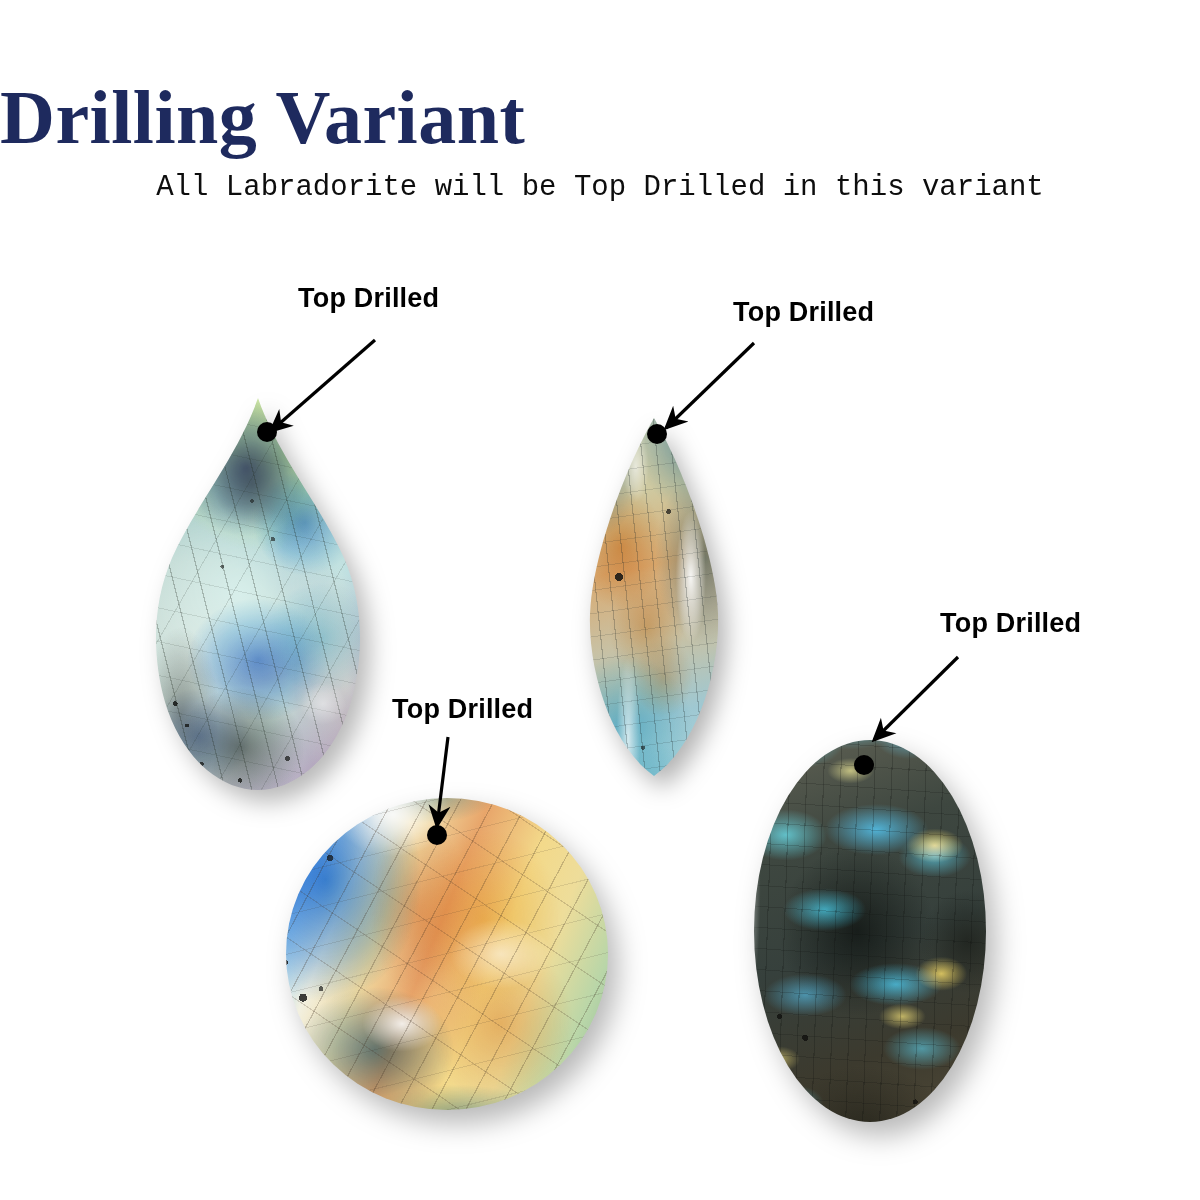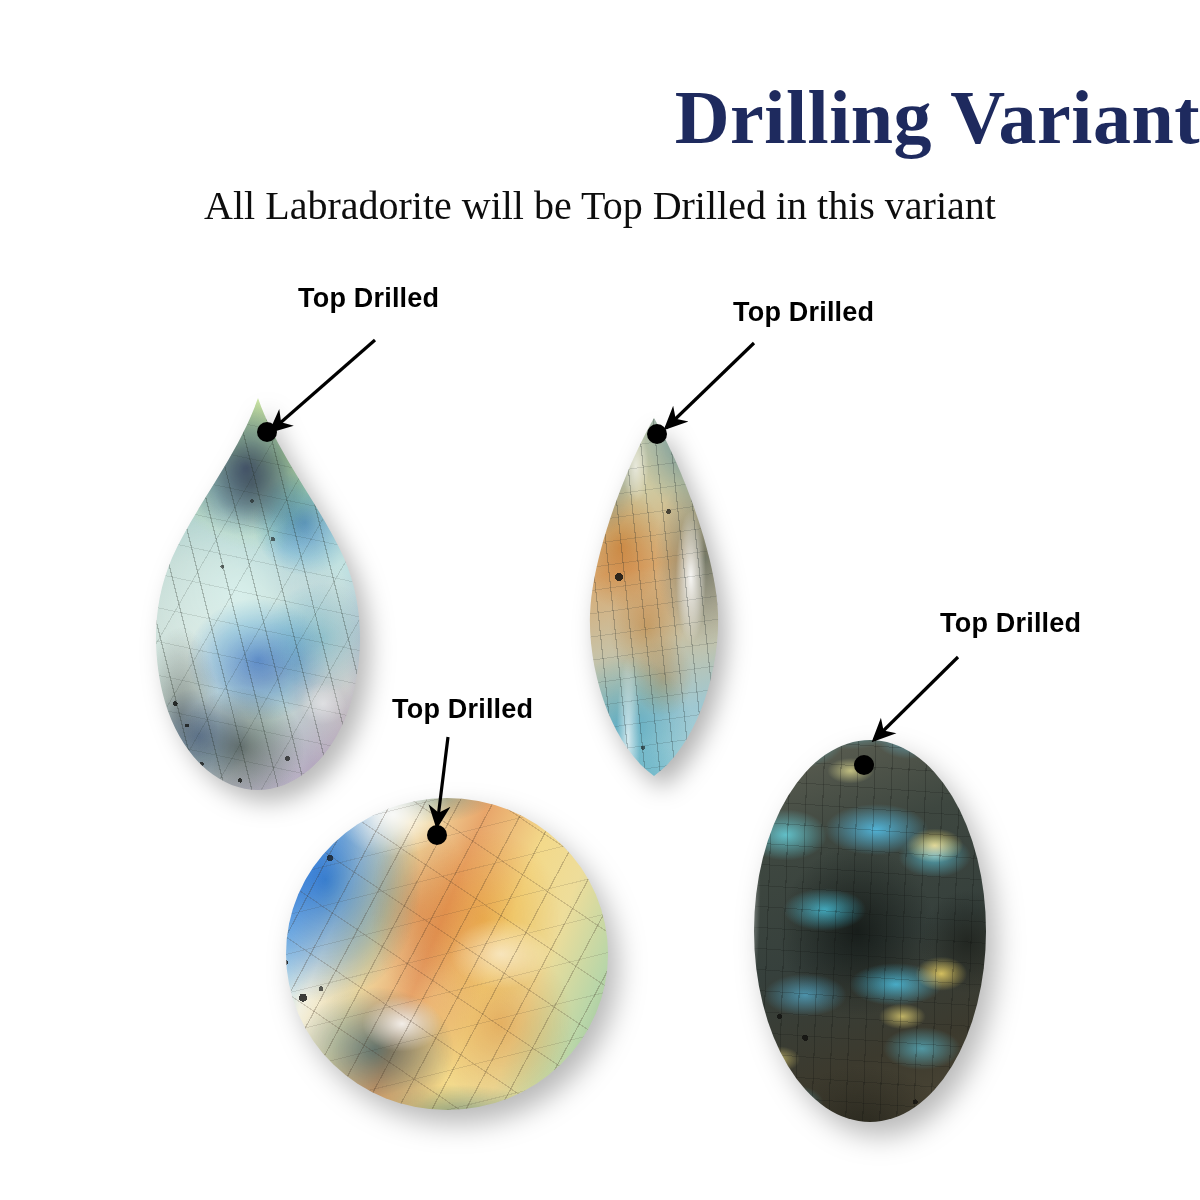--- a/index.html
+++ b/index.html
@@ -15,36 +15,36 @@
     overflow: hidden;
     font-family: "Liberation Serif", "DejaVu Serif", serif;
   }
 
   
   #page-title {
     position: absolute;
     left: 0;
     top: 28px;
     width: 1200px;
-    text-align: right;
+    text-align: left;
     font-family: "Liberation Serif", "DejaVu Serif", serif;
     font-size: 76px;
     font-weight: 700;
     letter-spacing: 0.5px;
     color: #1e2a5e;
     line-height: 1.0;
   }
   #page-subtitle {
     position: absolute;
     left: 0;
     top: 142px;
     width: 1200px;
     text-align: center;
-    font-family: Liberation Serif, serif;
-    font-size: 40px;
+    font-family: Liberation Mono, monospace;
+    font-size: 29px;
     font-weight: 400;
     color: #0d0d0d;
     line-height: 1.2;
   }
 
   
   .callout-label {
     position: absolute;
     font-family: Liberation Sans, sans-serif;
     font-weight: 700;

